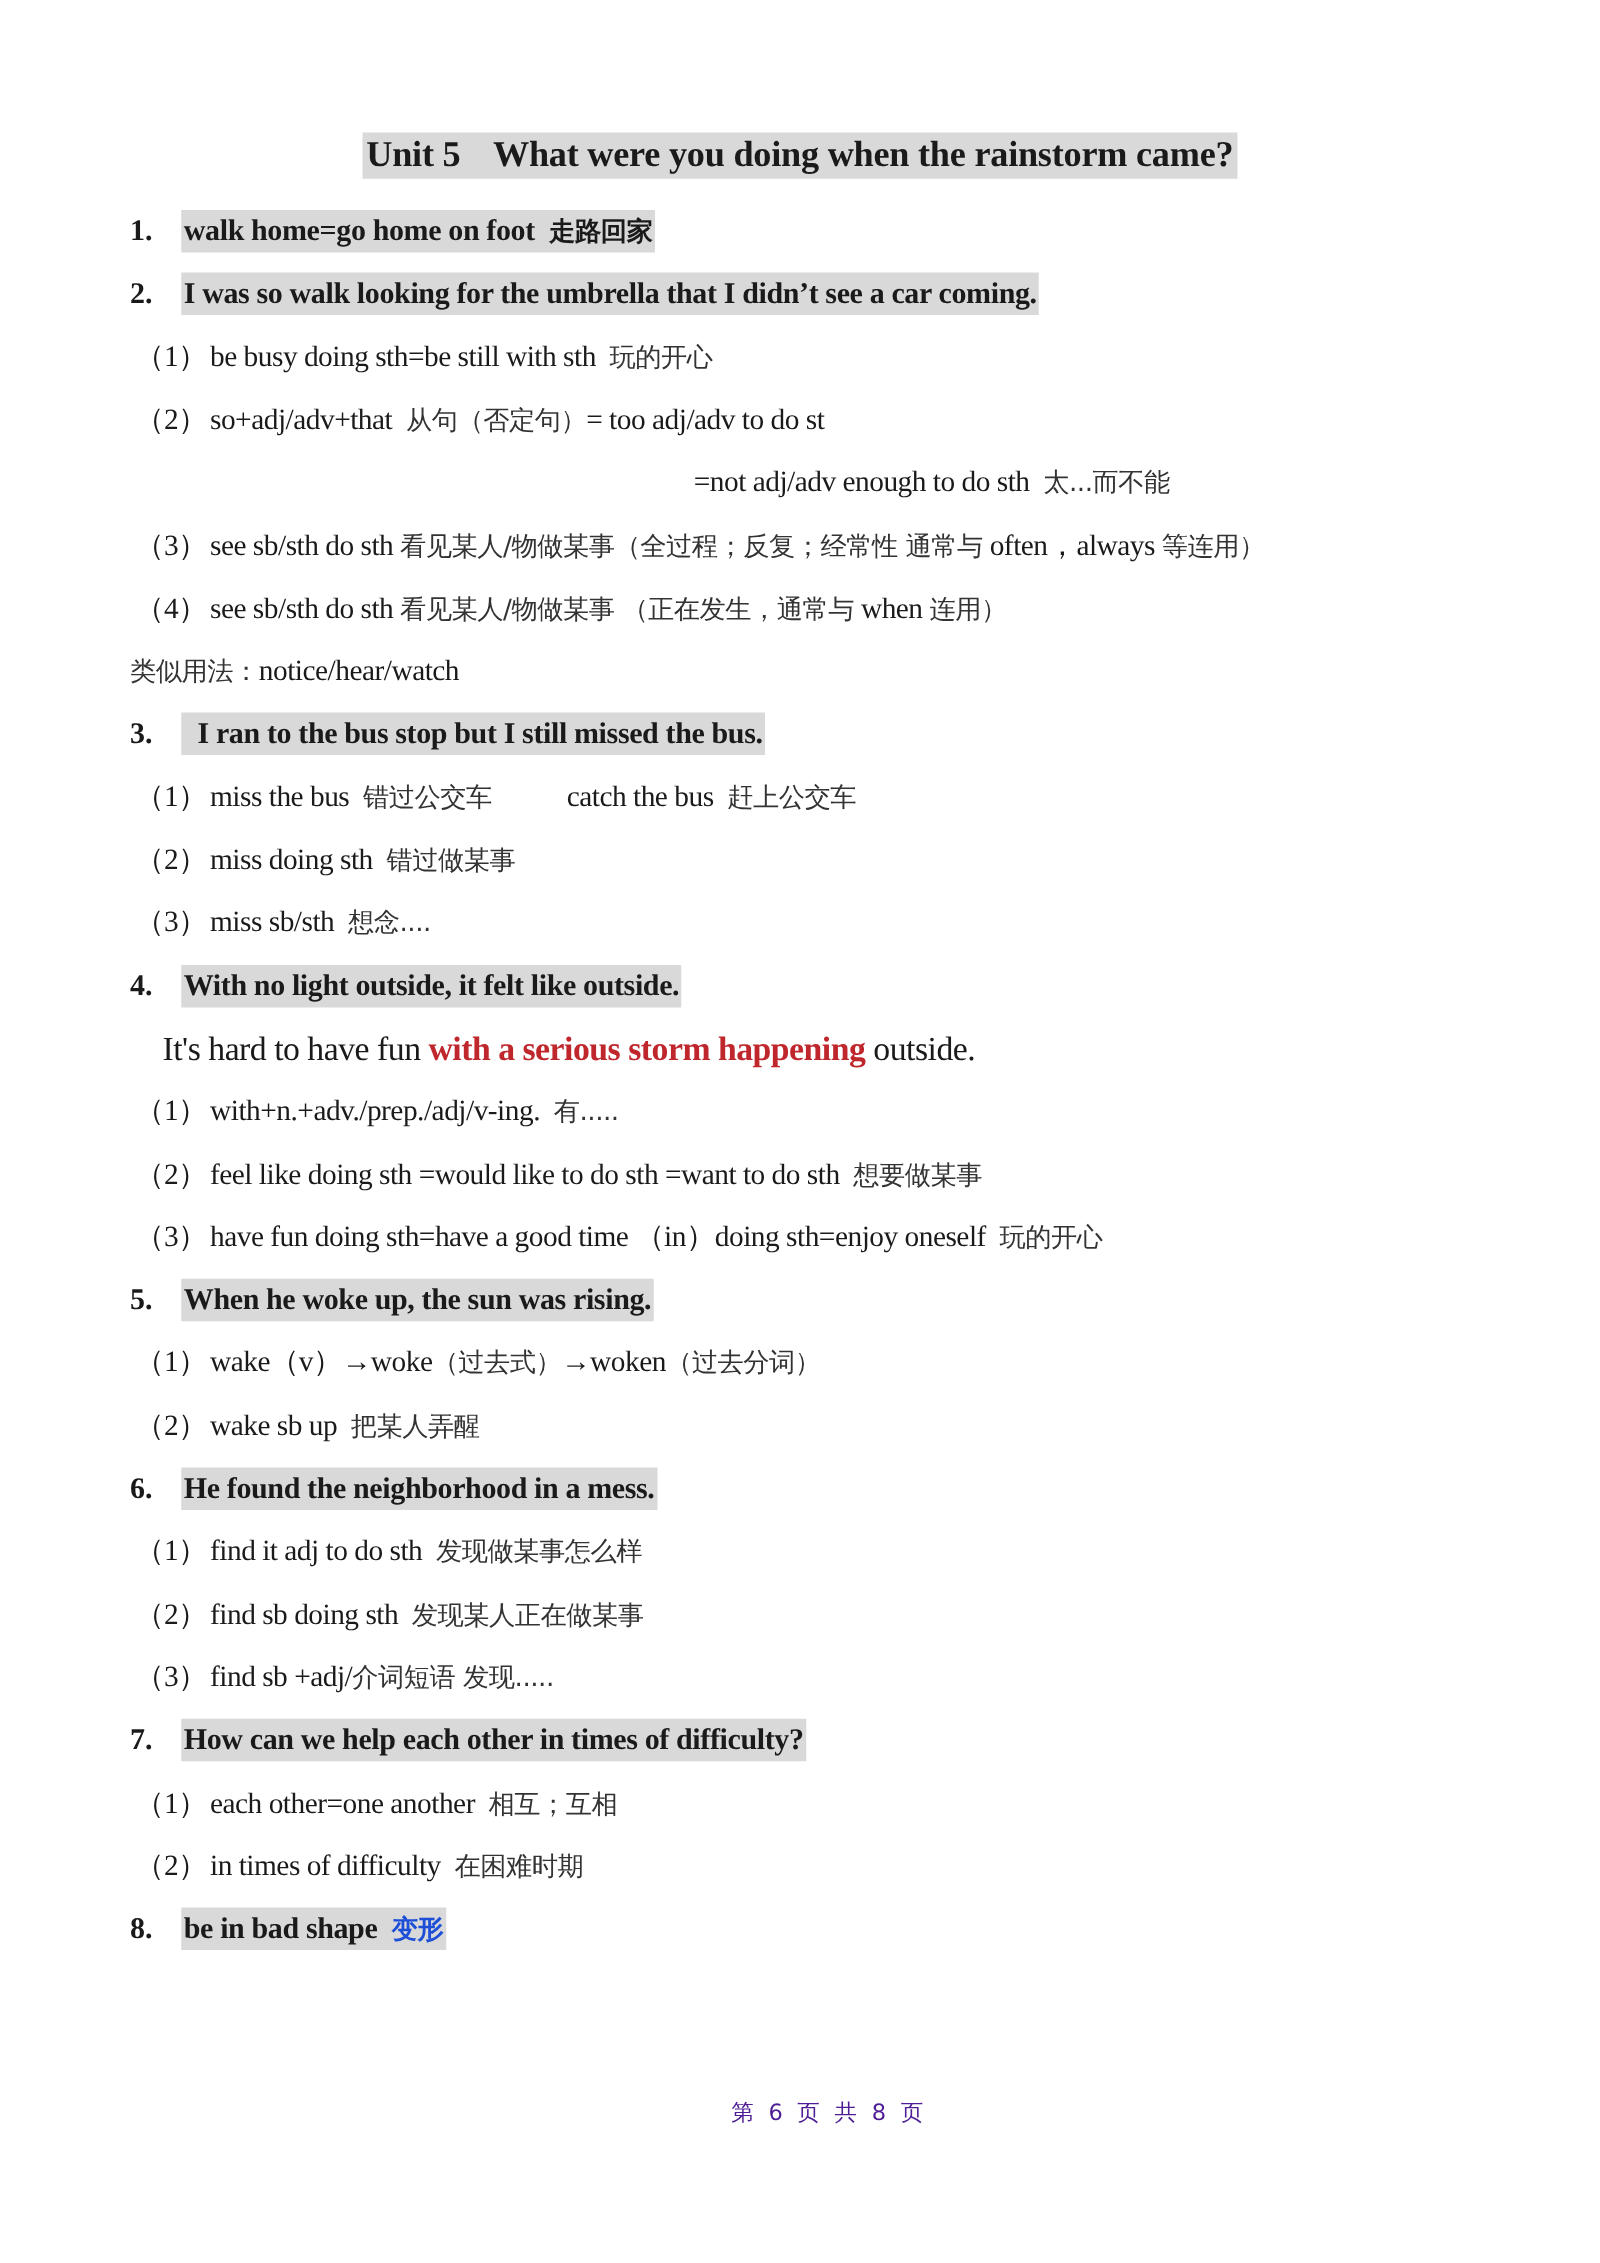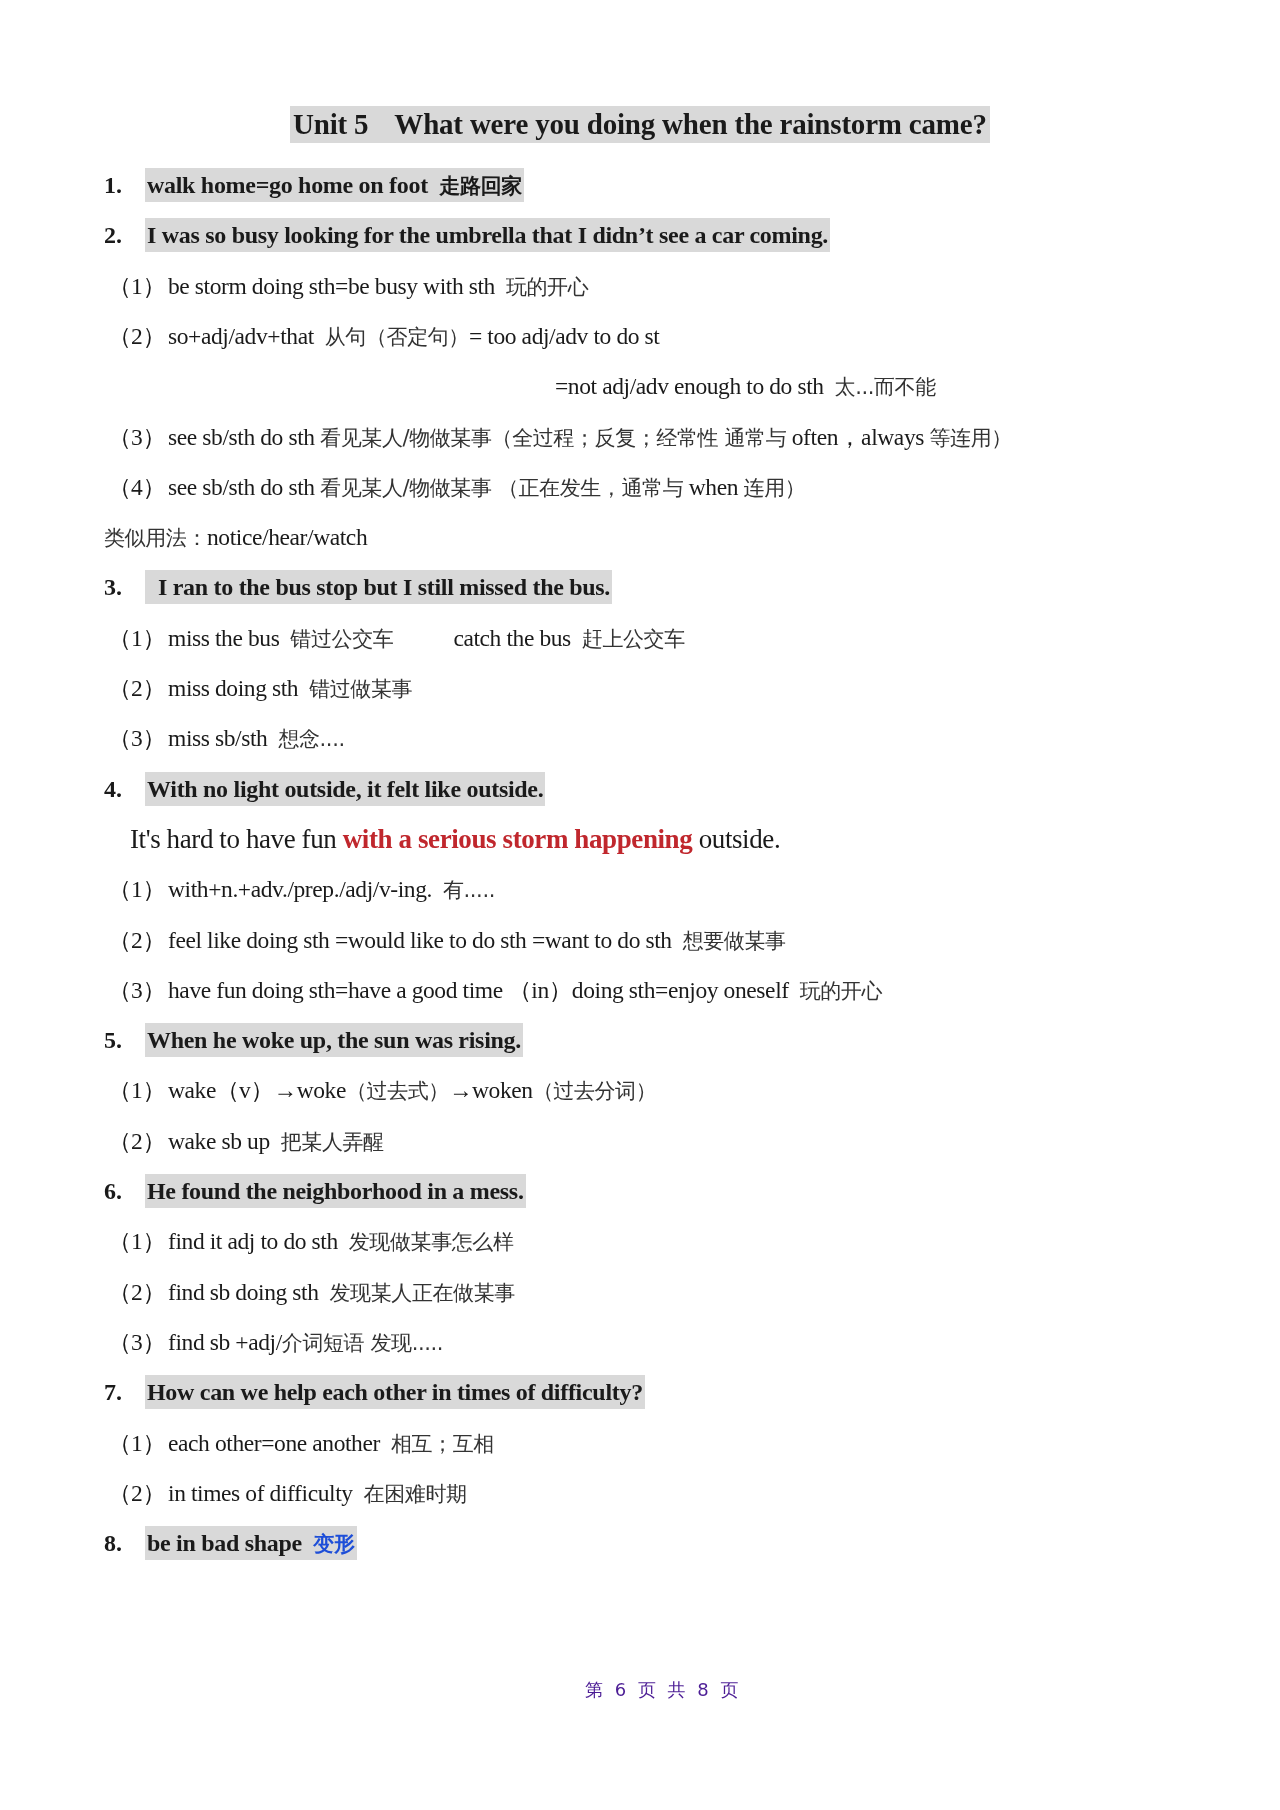--- a/index.html
+++ b/index.html
@@ -39,24 +39,24 @@
 
 <div class="rows">
 
   <div class="row" style="top:0px">
     <span class="num">1.</span>
     <span class="hl"><span>walk home=go home on foot</span>&nbsp;&nbsp;<span class="cn" style="color:#1a1a1a">走路回家</span></span>
   </div>
 
   <div class="row" style="top:50.3px">
     <span class="num">2.</span>
-    <span class="hl">I was so busy looking for the umbrella that I didn’t see a car coming.</span>
+    <span class="hl">I was so walk looking for the umbrella that I didn’t see a car coming.</span>
   </div>
   <div class="row" style="top:100.6px">
-    <span class="sub"><span class="paren">（1）</span><span>be storm doing sth=be busy with sth</span>&nbsp;&nbsp;<span class="cn">玩的开心</span></span>
+    <span class="sub"><span class="paren">（1）</span><span>be busy doing sth=be still with sth</span>&nbsp;&nbsp;<span class="cn">玩的开心</span></span>
   </div>
   <div class="row" style="top:150.9px">
     <span class="sub"><span class="paren">（2）</span><span>so+adj/adv+that</span>&nbsp;&nbsp;<span class="cn">从句（否定句）</span><span>= too adj/adv to do st</span></span>
   </div>
   <div class="row" style="top:201.2px">
     <span class="cont"><span>=not adj/adv enough to do sth</span>&nbsp;&nbsp;<span class="cn">太...而不能</span></span>
   </div>
   <div class="row" style="top:251.5px">
     <span class="sub"><span class="paren">（3）</span><span>see sb/sth do sth</span>&nbsp;<span class="cn">看见某人/物做某事（全过程；反复；经常性  通常与</span>&nbsp;<span>often，always</span>&nbsp;<span class="cn">等连用）</span></span>
   </div>

